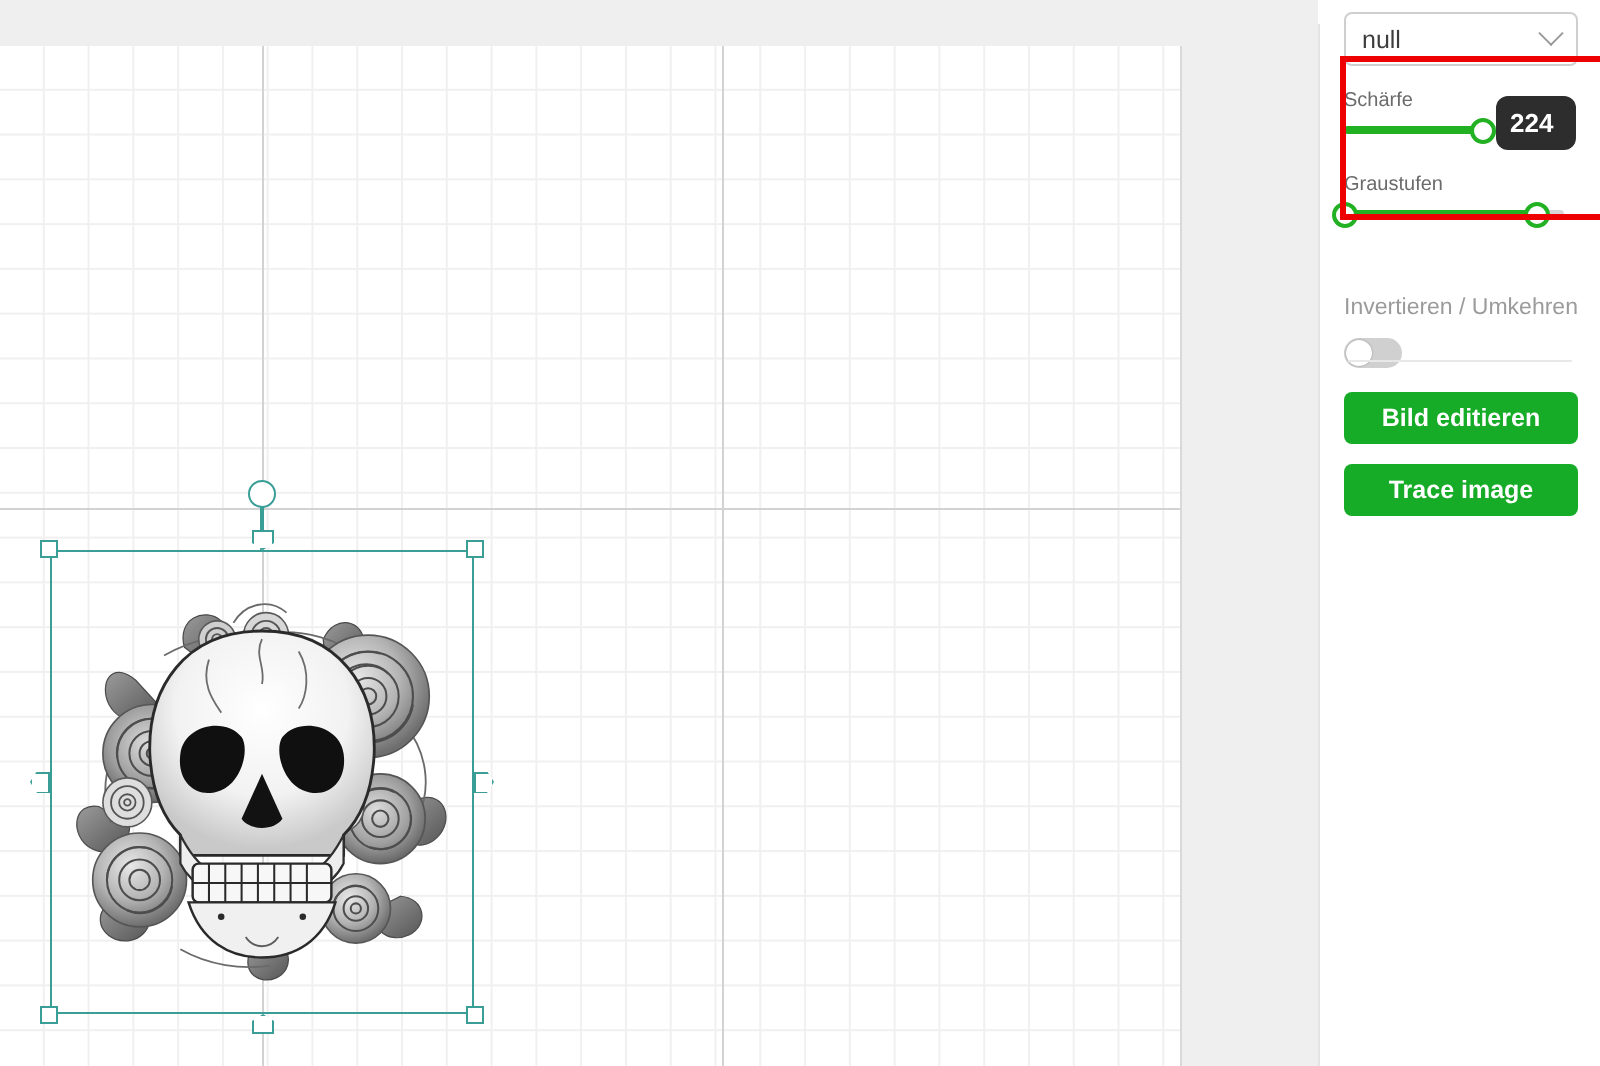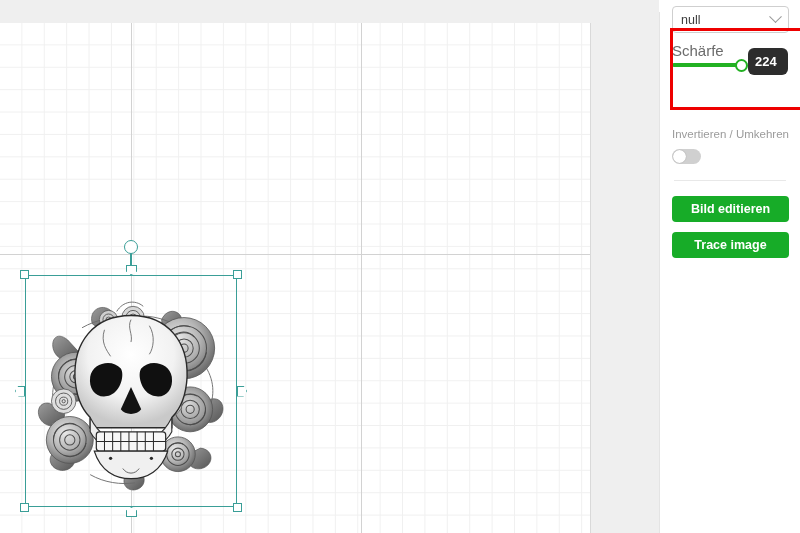--- a/index.html
+++ b/index.html
@@ -174,21 +174,21 @@
     border: 3px solid #ee0000;
     pointer-events: none;
     z-index: 40;
   }
 
   .slider-group { position: absolute; left: 12px; width: 117px; }
   #group-sharpness { top: 32px; }
   #group-grayscale { top: 74px; }
 
   .slider-label {
-    font-size: 15px;
+    font-size: 10px;
     color: #6b6b6b;
     margin-bottom: 6px;
     line-height: 13px;
   }
   .slider-rail {
     position: relative;
     height: 4px;
     background: #d6d6d6;
     border-radius: 2px;
     width: 110px;
@@ -217,21 +217,21 @@
     background: #2d2d2d;
     border-radius: 6px;
     color: #ffffff;
     font-size: 13px;
     font-weight: bold;
     z-index: 45;
   }
 
   #invert-row {
     position: absolute;
-    left: 12px; top: 116px;
+    left: 12px; top: 136px;
     width: 117px;
   }
   #invert-label {
     font-size: 11.5px;
     color: #9b9b9b;
     line-height: 13px;
     margin-bottom: 8px;
   }
   #invert-toggle {
     position: relative;
@@ -500,20 +500,28 @@
     </div>
 
     <div class="slider-group" id="group-sharpness">
       <div class="slider-label">Schärfe</div>
       <div class="slider-rail">
         <div class="slider-fill" style="width:63%"></div>
         <div class="slider-knob" style="left:63%"></div>
       </div>
     </div>
 
+    <div class="slider-group" id="group-grayscale">
+      <div class="slider-label">Graustufen</div>
+      <div class="slider-rail">
+        <div class="slider-fill" style="width:88%"></div>
+        <div class="slider-knob" style="left:0%"></div>
+        <div class="slider-knob" style="left:88%"></div>
+      </div>
+    </div>
 
     <div id="invert-row">
       <div id="invert-label">Invertieren / Umkehren</div>
       <div id="invert-toggle">
         <div id="invert-knob"></div>
       </div>
     </div>
 
     <div id="divider"></div>
 

